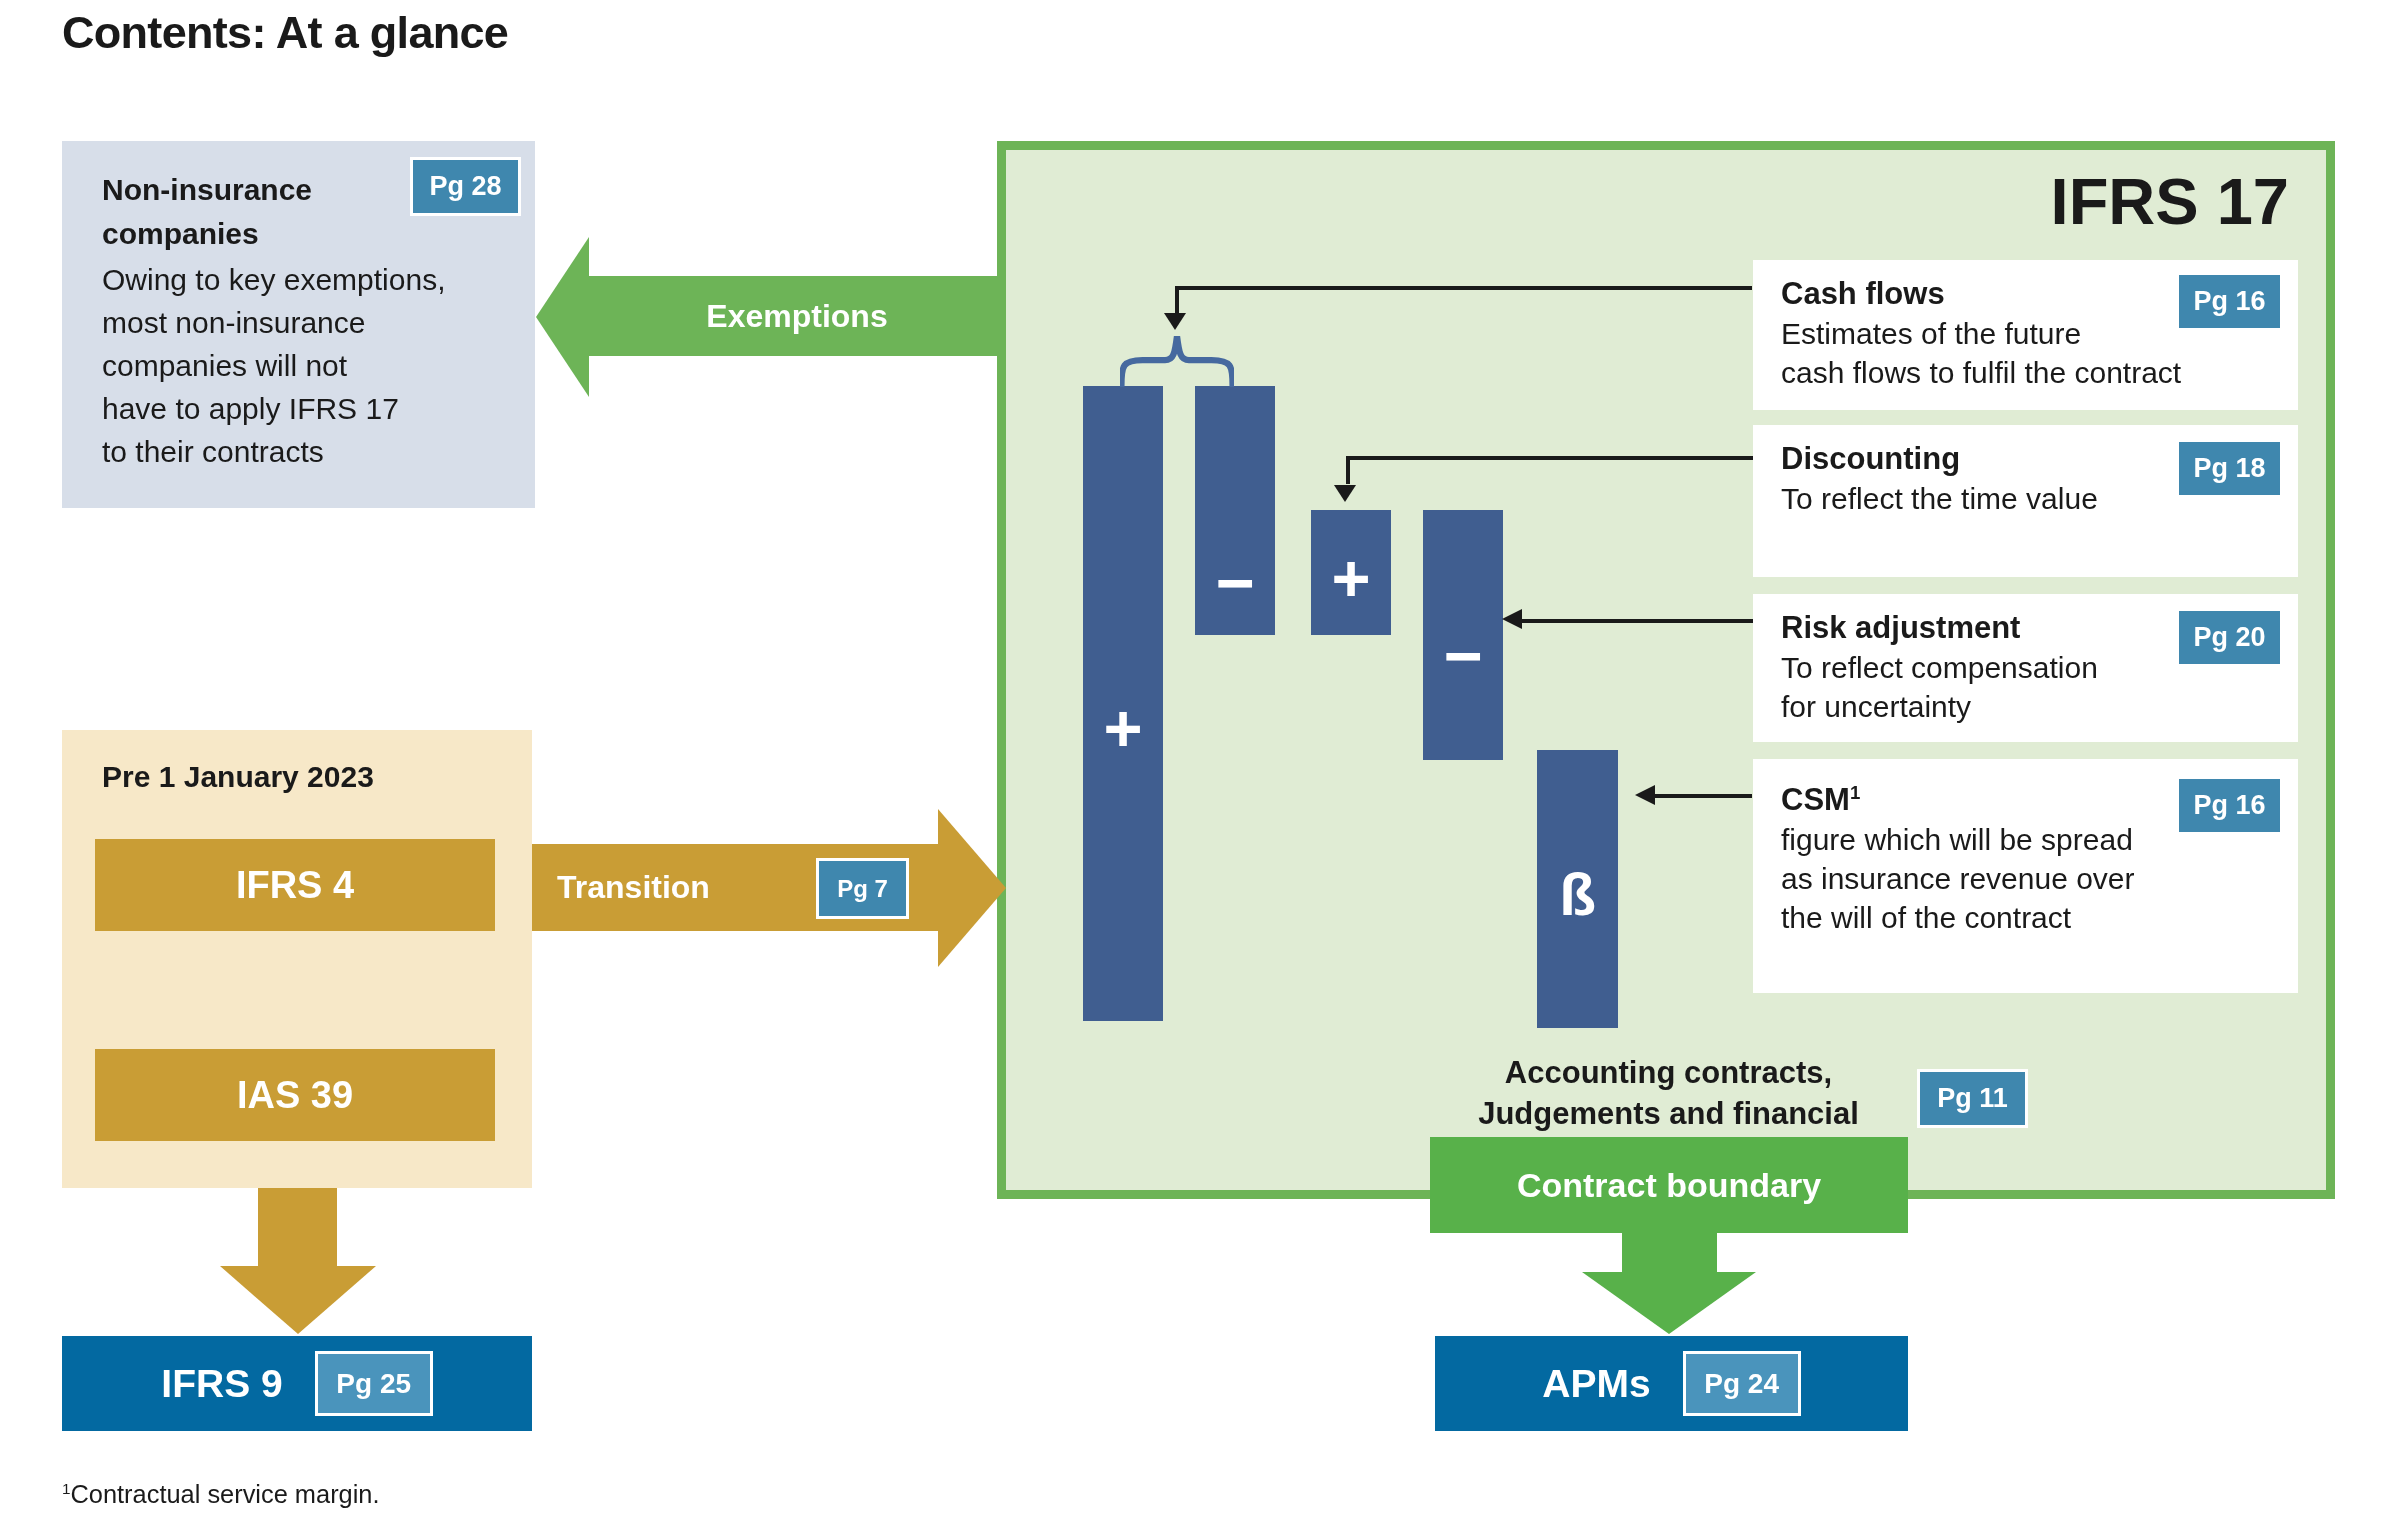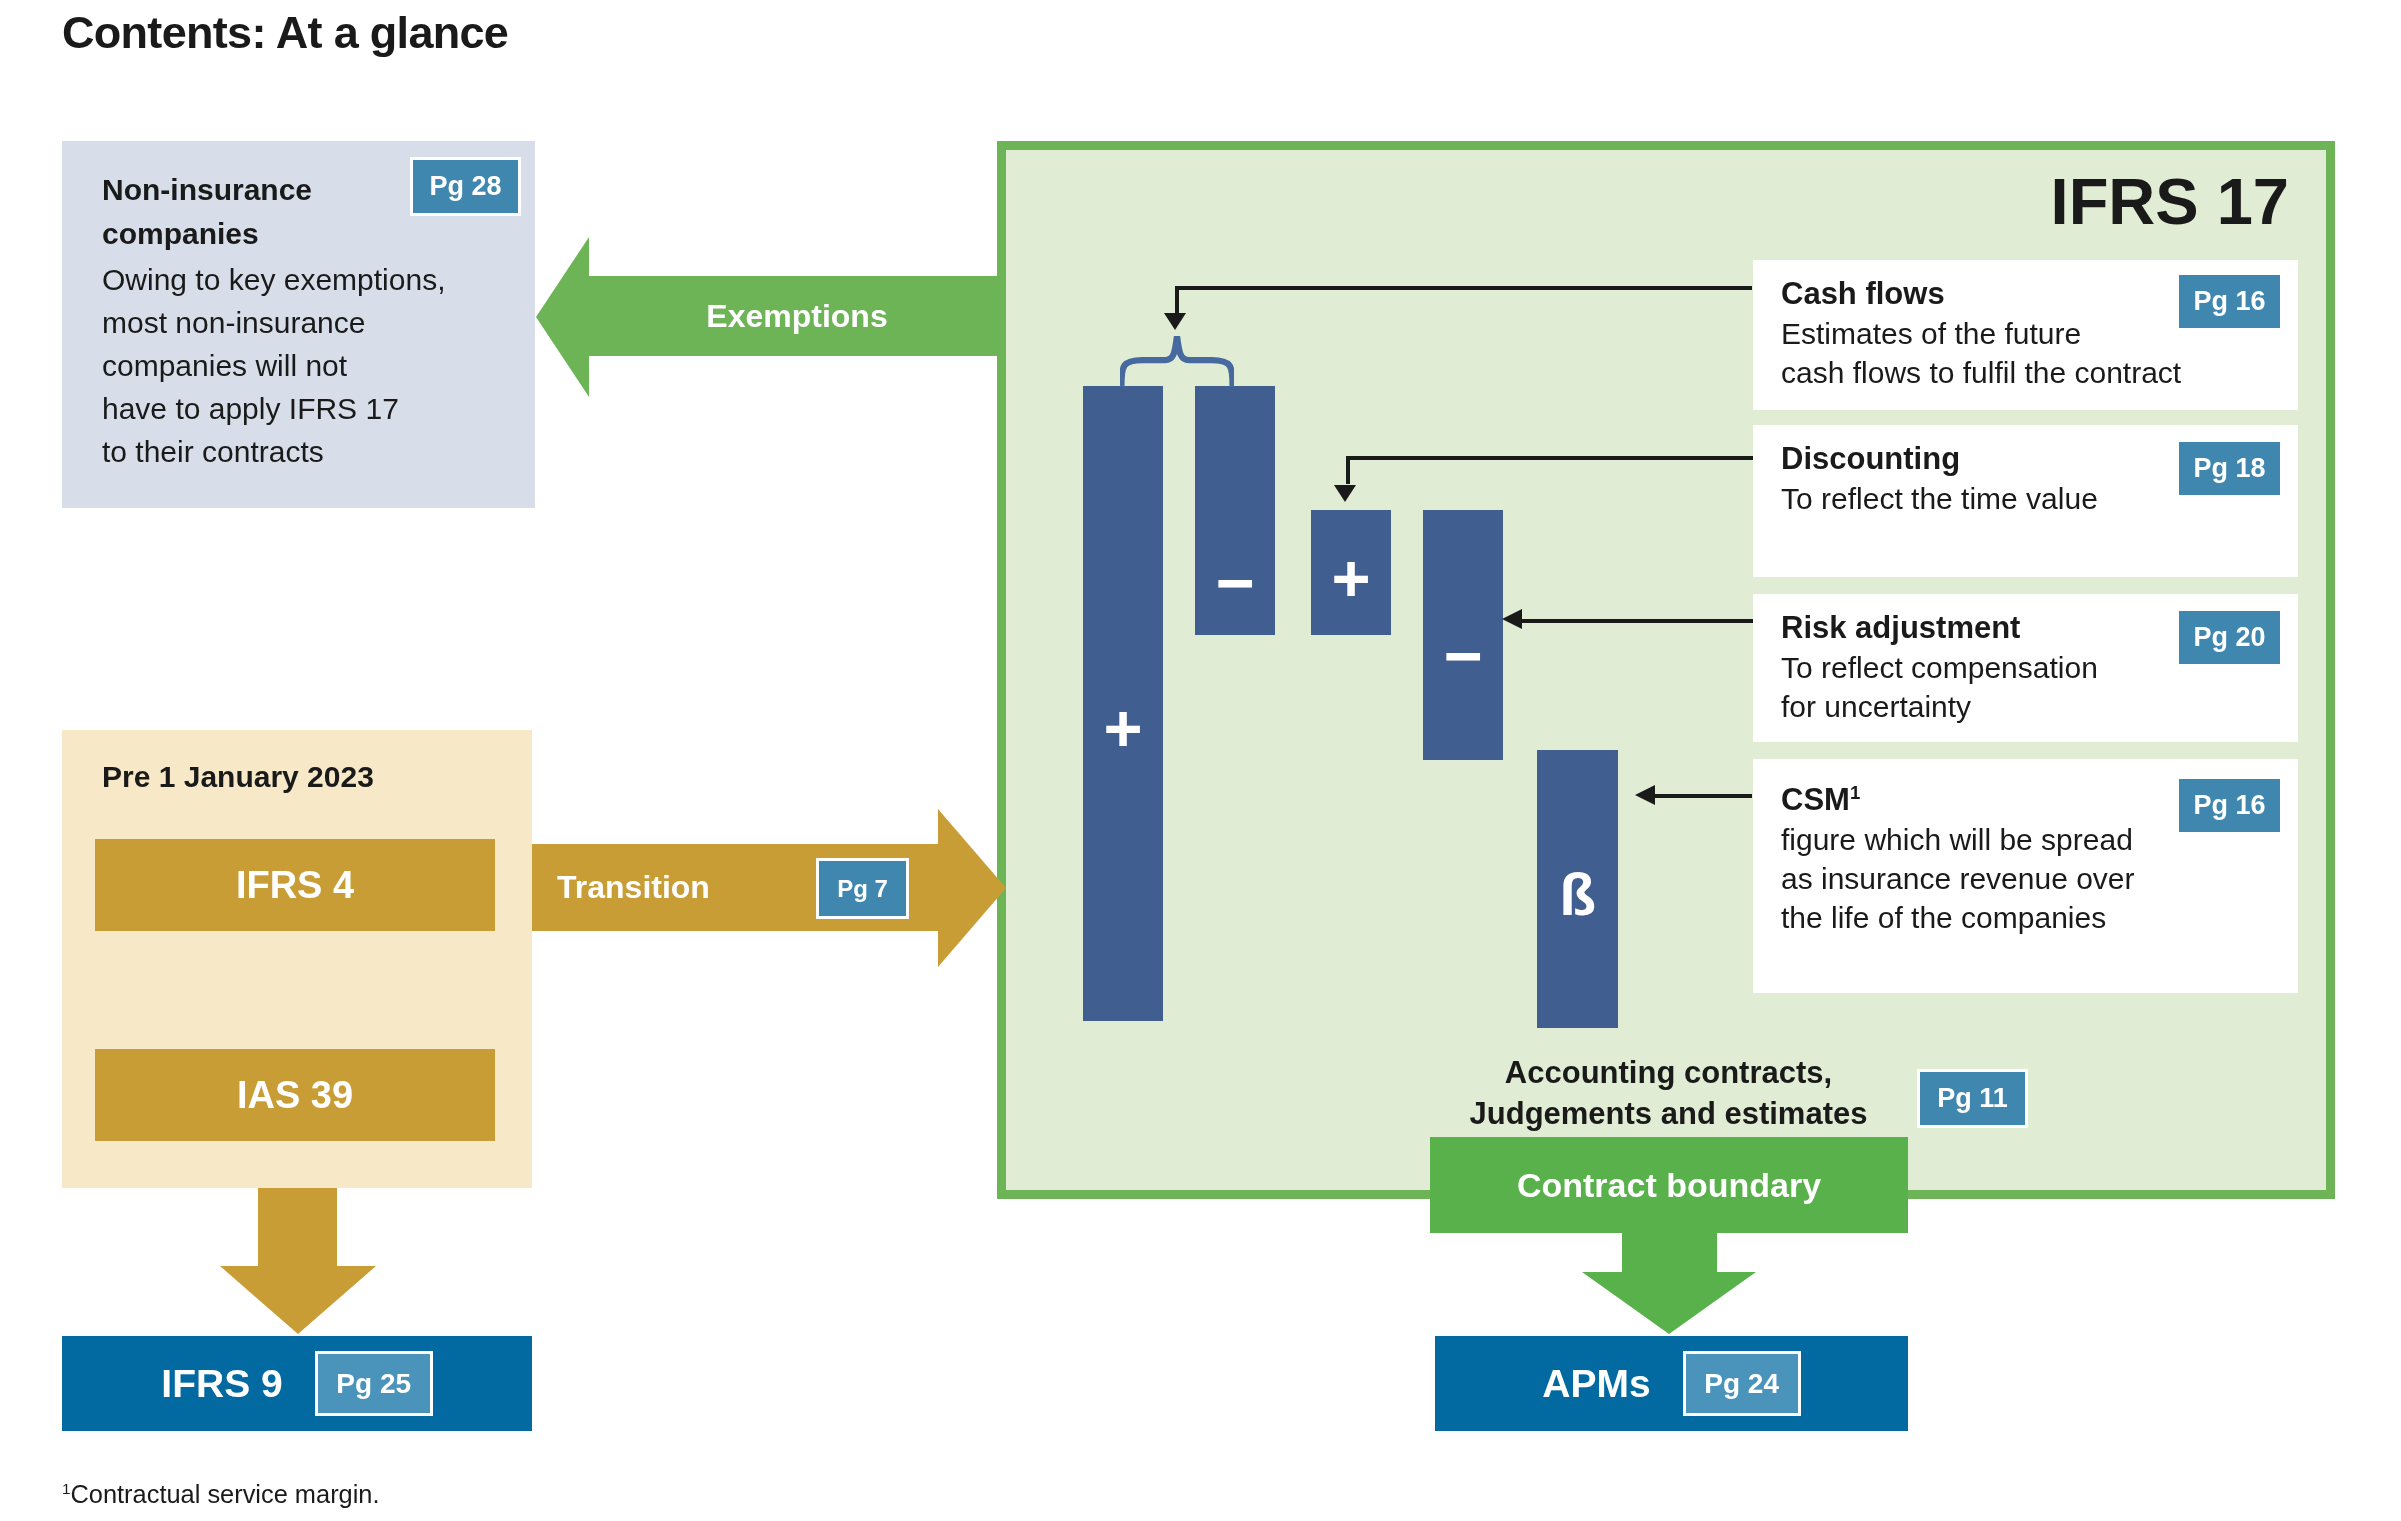--- a/index.html
+++ b/index.html
@@ -213,26 +213,26 @@
     <div class="ib-title"><span>Risk adjustment</span></div>
     <span class="ib-line">To reflect compensation</span>
     <span class="ib-line">for uncertainty</span>
   </div>
 
   <div class="abs info-box ib-csm">
     <div class="badge ib-badge" style="top:17px;">Pg 16</div>
     <div class="ib-title"><span>CSM</span><sup>1</sup></div>
     <span class="ib-line">figure which will be spread</span>
     <span class="ib-line">as insurance revenue over</span>
-    <span class="ib-line">the life of the companies</span>
+    <span class="ib-line">the will of the contract</span>
   </div>
 
   <div class="abs acct">
     <span style="display:block">Accounting contracts,</span>
-    <span style="display:block">Judgements and estimates</span>
+    <span style="display:block">Judgements and financial</span>
   </div>
   <div class="abs badge acct-badge">Pg 11</div>
 
   <div class="abs banner">
     <span class="arrow-label">Contract boundary</span>
   </div>
   <div class="abs cb-stem"></div>
   <div class="abs cb-head"></div>
 
   <div class="abs dark-box apms-box">

